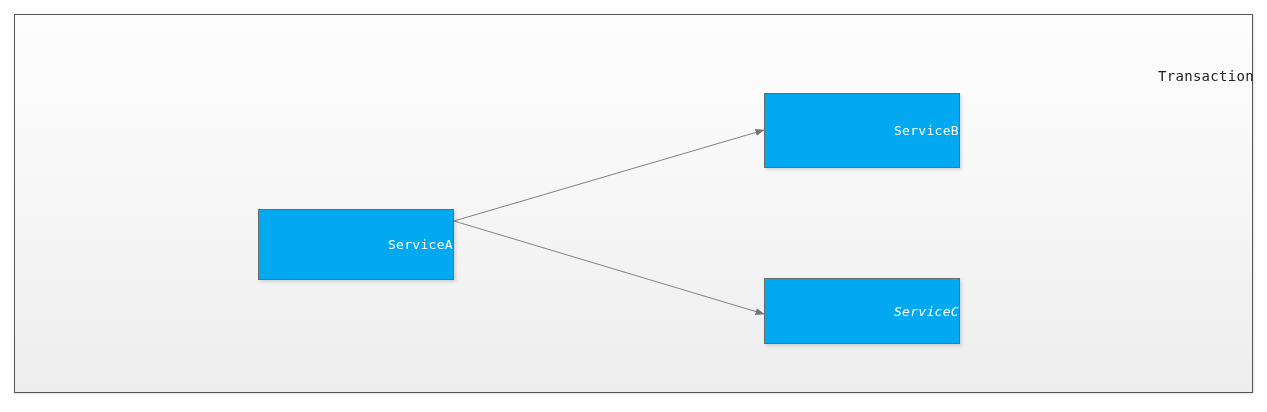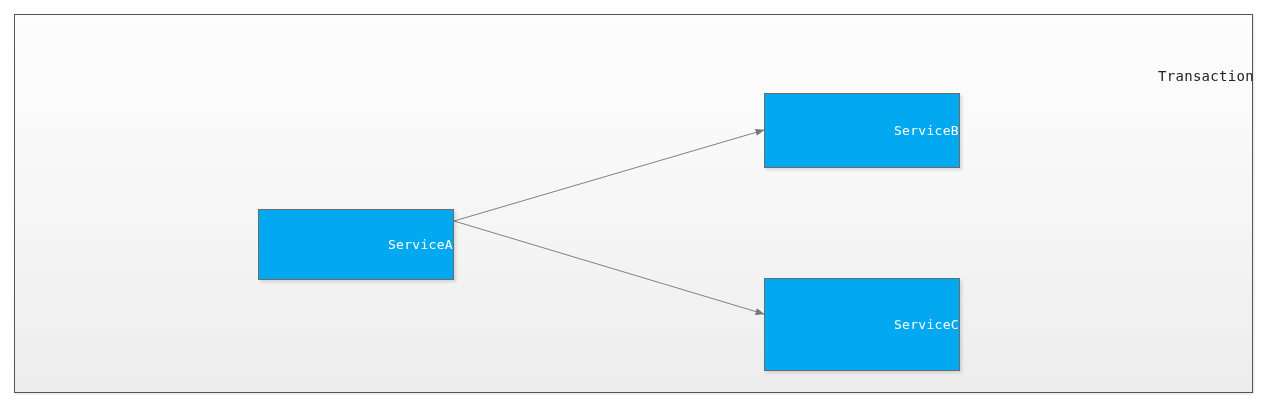--- a/index.html
+++ b/index.html
@@ -76,21 +76,21 @@
     font-family: "DejaVu Sans Mono", monospace;
     font-size: 13px;
     color: #ffffff;
     letter-spacing: 0.3px;
     white-space: pre;
     user-select: none;
   }
 
   #node-a { left: 243px; top: 170px; width: 196px; height: 71px; margin-top: 24px; }
   #node-b { left: 749px; top: 78px;  width: 196px; height: 75px; }
-  #node-c { left: 749px; top: 263px; width: 196px; height: 93px; }
+  #node-c { left: 749px; top: 263px; width: 196px; height: 66px; font-style: italic; }
 </style>
 </head>
 <body>
 
 <div id="canvas">
 
   <div class="diagram-frame">
 
     <div class="diagram-title">Transaction</div>
 

